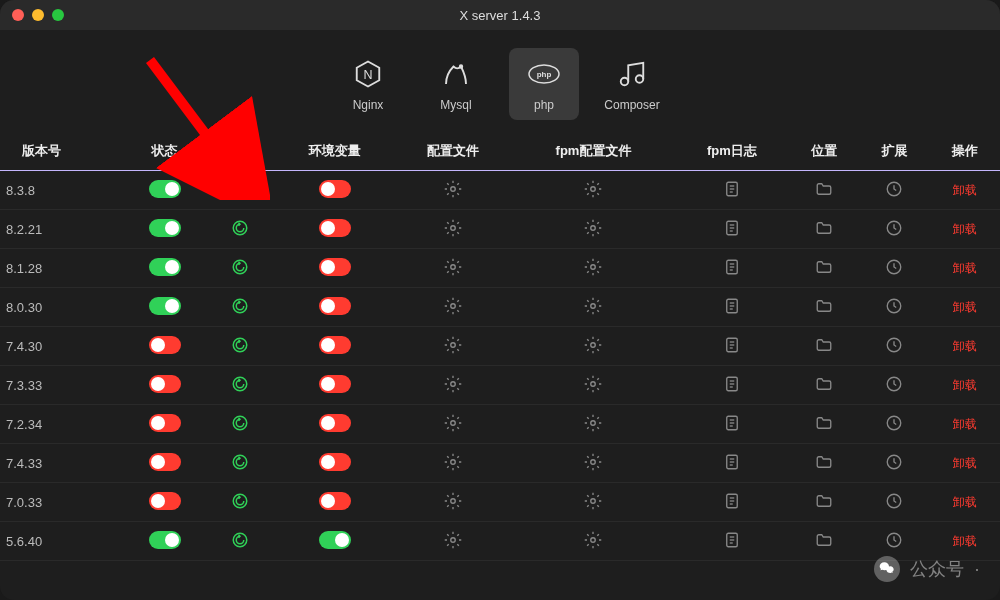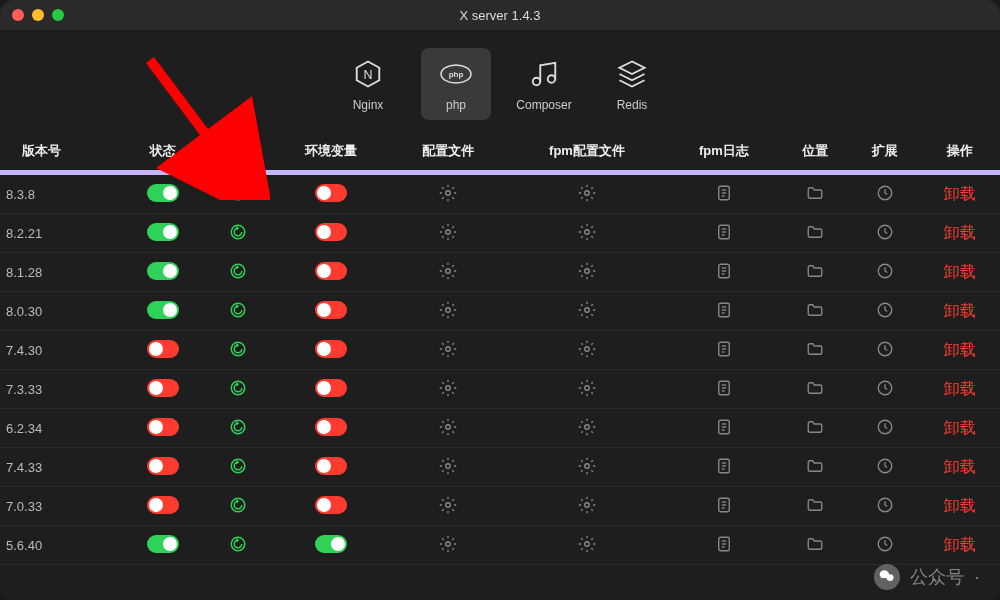--- a/index.html
+++ b/index.html
@@ -12,36 +12,36 @@
   .tl.yellow { background: #febc2e; }
   .tl.green { background: #28c840; }
   .title { position: absolute; left: 0; right: 0; text-align: center; font-size: 13px; color: #ddd; }
   .tabs { display: flex; justify-content: center; gap: 18px; padding: 18px 0 12px; }
   .tab { display: flex; flex-direction: column; align-items: center; gap: 6px; width: 70px; padding: 8px 4px; border-radius: 8px; cursor: pointer; }
   .tab.active { background: #3a3a3a; }
   .tab-icon { width: 36px; height: 36px; display: flex; align-items: center; justify-content: center; color: #ddd; }
   .tab-label { font-size: 12px; color: #ccc; }
   .tbl { flex: 1; overflow: auto; }
   table { width: 100%; border-collapse: collapse; }
-  thead th { font-size: 13px; font-weight: 600; color: #eee; padding: 10px 6px; text-align: center; border-bottom: 5px solid #c4b5fd; }
+  thead th { font-size: 13px; font-weight: 600; color: #eee; padding: 10px 6px; text-align: center; border-bottom: 1px solid #c4b5fd; }
   thead th:first-child { text-align: left; padding-left: 22px; }
   tbody tr { border-bottom: 1px solid #2a2a2a; }
   tbody td { padding: 8px 6px; text-align: center; font-size: 13px; color: #bbb; }
   tbody td:first-child { text-align: left; }
   .toggle { width: 32px; height: 18px; border-radius: 9px; position: relative; display: inline-block; }
   .toggle::after { content: ""; position: absolute; width: 14px; height: 14px; background: #fff; border-radius: 50%; top: 2px; }
   .toggle.on { background: #30d158; }
   .toggle.on::after { right: 2px; }
   .toggle.off { background: #ff3b30; }
   .toggle.off::after { left: 2px; }
   .cell-icon { width: 20px; height: 20px; display: inline-flex; align-items: center; justify-content: center; color: #888; cursor: pointer; }
   .restart-icon { color: #30d158; }
-  .uninstall { color: #ff3b30; font-size: 16px; cursor: pointer; }
+  .uninstall { color: #ff3b30; font-size: 12px; cursor: pointer; }
   .arrow { position: absolute; top: 50px; left: 140px; pointer-events: none; z-index: 50; }
-  .watermark { position: absolute; right: 20px; bottom: 10px; display: flex; align-items: center; gap: 10px; color: rgba(255,255,255,0.45); font-size: 18px; text-align: right; }
+  .watermark { position: absolute; right: 20px; bottom: 18px; display: flex; align-items: center; gap: 10px; color: rgba(255,255,255,0.45); font-size: 18px; text-align: right; }
   .wm-icon { width: 26px; height: 26px; border-radius: 50%; background: rgba(255,255,255,0.3); display: flex; align-items: center; justify-content: center; }
 </style>
 </head>
 <body>
 
 <div class="window">
   <div class="titlebar">
     <div class="traffic">
       <div class="tl red"></div>
       <div class="tl yellow"></div>
@@ -53,48 +53,47 @@
   <div class="tabs" id="tabs">
       <div class="tab">
         <span class="tab-icon">
           <svg width="30" height="30" viewBox="0 0 24 24" fill="none" stroke="currentColor" stroke-width="1.5">
             <polygon points="12,2 21,7 21,17 12,22 3,17 3,7"></polygon>
             <text x="12" y="16" font-size="10" text-anchor="middle" fill="currentColor" stroke="none">N</text>
           </svg>
         </span>
         <span class="tab-label">Nginx</span>
       </div>
+      <div class="tab">
+        <span class="tab-icon">
+          <svg width="30" height="30" viewBox="0 0 24 24" fill="none" stroke="currentColor" stroke-width="1.5">
+            <path d="M4 20c0-6 2-10 6-14 2 2 4 2 6 0 2 4 4 8 4 14"></path>
+            <circle cx="16" cy="6" r="1" fill="currentColor"></circle>
+          </svg>
+        </span>
+        <span class="tab-label">Mysql</span>
+      </div>
       <div class="tab active">
         <span class="tab-icon">
           <svg width="34" height="24" viewBox="0 0 34 24" fill="none" stroke="currentColor" stroke-width="1.5">
             <ellipse cx="17" cy="12" rx="15" ry="9"></ellipse>
             <text x="17" y="15" font-size="8" text-anchor="middle" fill="currentColor" stroke="none" font-weight="bold">php</text>
           </svg>
         </span>
         <span class="tab-label">php</span>
       </div>
       <div class="tab">
         <span class="tab-icon">
           <svg width="30" height="30" viewBox="0 0 24 24" fill="none" stroke="currentColor" stroke-width="1.5">
             <path d="M9 18V5l12-2v13"></path>
             <circle cx="6" cy="18" r="3"></circle>
             <circle cx="18" cy="16" r="3"></circle>
           </svg>
         </span>
         <span class="tab-label">Composer</span>
-      </div>
-      <div class="tab">
-        <span class="tab-icon">
-          <svg width="30" height="30" viewBox="0 0 24 24" fill="none" stroke="currentColor" stroke-width="1.5">
-            <polygon points="12,2 2,7 12,12 22,7"></polygon>
-            <polyline points="2,12 12,17 22,12"></polyline>
-            <polyline points="2,17 12,22 22,17"></polyline>
-          </svg>
-        </span>
-        <span class="tab-label">Redis</span>
       </div>
     </div>
 
   <div class="tbl">
     <table>
       <thead>
         <tr>
           <th>版本号</th>
           <th>状态</th>
           <th>重启</th>
@@ -366,21 +365,21 @@
               </span></td>
     <td><span class="cell-icon">
                 <svg width="18" height="18" viewBox="0 0 24 24" fill="none" stroke="currentColor" stroke-width="1.8">
                   <circle cx="12" cy="12" r="9"></circle>
                   <path d="M12 7v5l3 2"></path>
                 </svg>
               </span></td>
     <td><span class="uninstall">卸载</span></td>
           </tr>
           <tr>
-    <td>6.2.34</td>
+    <td>7.2.34</td>
     <td><span class="toggle off"></span></td>
     <td><span class="cell-icon restart-icon">
                 <svg width="18" height="18" viewBox="0 0 24 24" fill="none" stroke="currentColor" stroke-width="2">
                   <circle cx="12" cy="12" r="9"></circle>
                   <path d="M12 7a5 5 0 105 5"></path>
                   <polyline points="10,5 12,7 10,9"></polyline>
                 </svg>
               </span></td>
     <td><span class="toggle off"></span></td>
     <td><span class="cell-icon">

